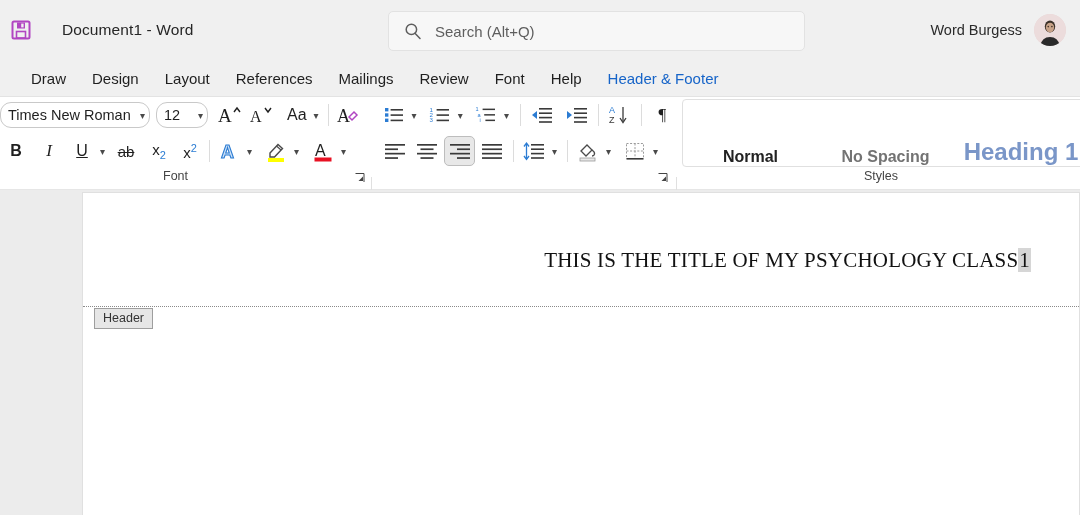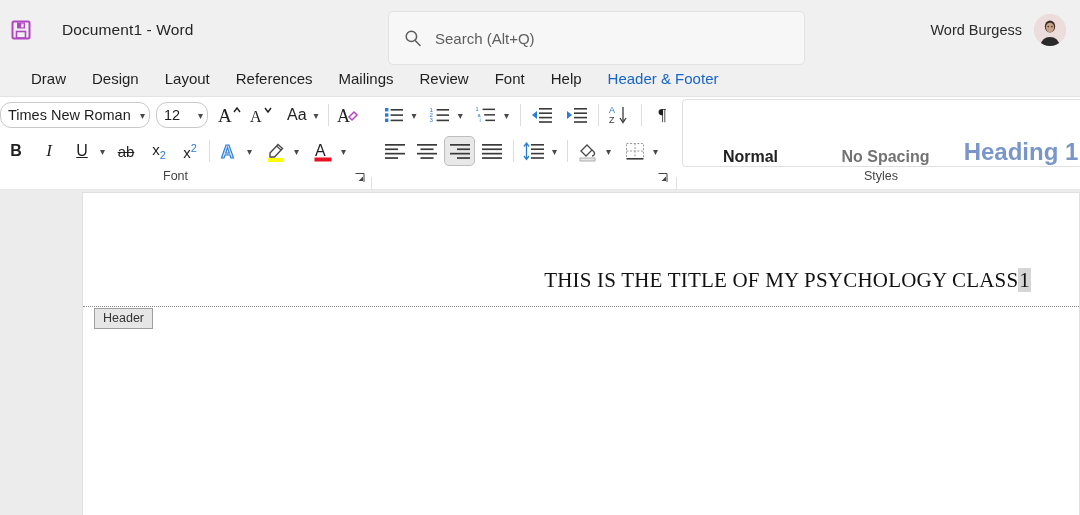--- a/index.html
+++ b/index.html
@@ -29,21 +29,21 @@
   .title-text {
     margin-left: 28px;
     font-size: 15.5px;
     color: #262626;
     letter-spacing: 0.1px;
     white-space: nowrap;
   }
   .searchbox {
     position: absolute;
     left: 388px; top: 11px;
-    width: 417px; height: 54px;
+    width: 417px; height: 40px;
     background: #f7f7f7;
     border: 1px solid #e2e2e2;
     border-radius: 5px;
     display: flex;
     align-items: center;
     padding-left: 14px;
   }
   .searchbox .sicon { width: 20px; height: 20px; flex: 0 0 20px; }
   .searchbox .stext {
     margin-left: 12px;
@@ -181,21 +181,20 @@
     border-bottom: none;
   }
   .header-text {
     position: absolute;
     right: 48px; top: 55px;
     font-family: "Liberation Serif", serif;
     font-size: 21px;
     color: #111;
     white-space: nowrap;
     letter-spacing: 0.2px;
-    margin-top: 20px;
   }
   .pagenum-field {
     background: #d6d6d6;
     padding: 0 1px;
   }
   .hr-dotted {
     position: absolute;
     left: 0; right: 0; top: 113px;
     border-top: 1px dotted #8a8a8a;
   }

